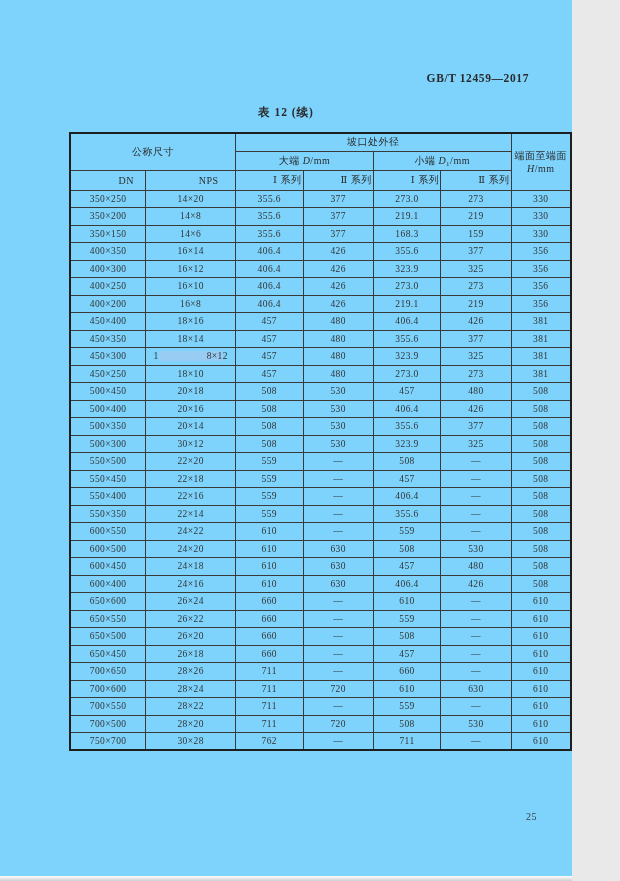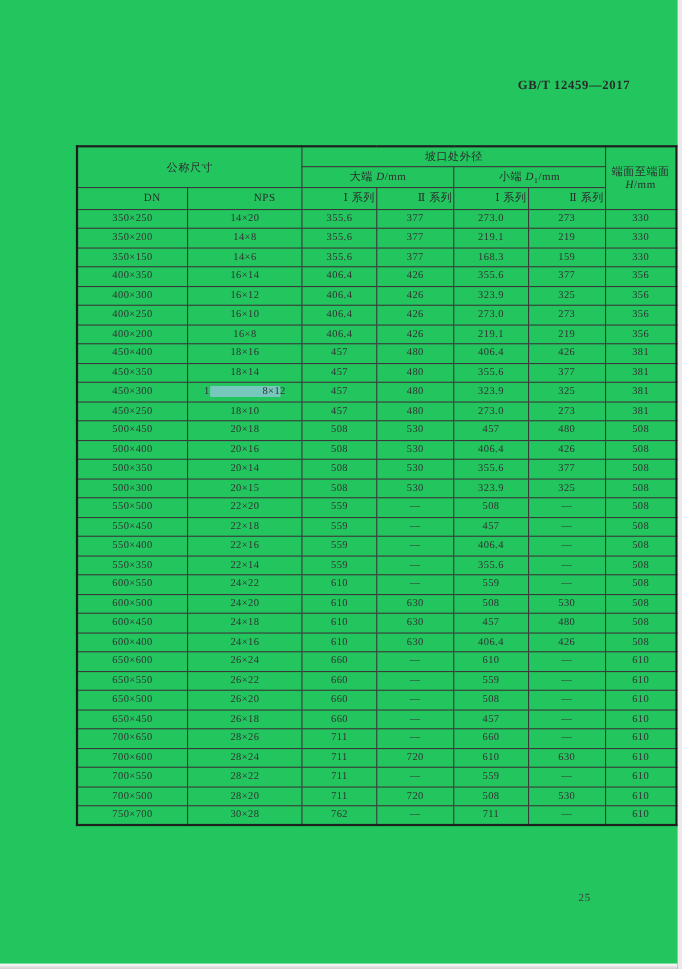--- a/index.html
+++ b/index.html
@@ -1,21 +1,21 @@
 <!DOCTYPE html>
 <html><head>
 <meta charset="utf-8">
 <style>
   * { margin: 0; padding: 0; box-sizing: border-box; }
   html, body { background: #e9e9e9; }
   .page {
     position: relative;
-    width: 616px;
+    width: 572px;
     height: 881px;
-    background: #22c55e;
+    background: #7dd3fc;
     overflow: hidden;
     font-family: "Liberation Serif", "DejaVu Serif", serif;
     color: #2f2f2f;
   }
   .doc-number {
     position: absolute;
     top: 72px;
     right: 43px;
     font-size: 11.5px;
     font-weight: bold;
@@ -84,20 +84,21 @@
     background: linear-gradient(#ffffff, #cdcdcd);
   }
 </style>
 </head>
 <body>
 
 <div class="page">
 
   <div class="doc-number">GB/T 12459—2017</div>
 
+  <div class="table-title">表 12 (续)</div>
 
   <div class="table-wrap">
     <table class="spec">
       <colgroup>
         <col style="width:113px">
           <col style="width:112px">
         <col style="width:47px">
           <col style="width:45px">
         <col style="width:46px">
           <col style="width:45px">
@@ -251,21 +252,21 @@
             <td>500×350</td>
             <td>20×14</td>
             <td>508</td>
             <td>530</td>
             <td>355.6</td>
             <td>377</td>
             <td>508</td>
           </tr>
           <tr class="drow">
             <td>500×300</td>
-            <td>20×15</td>
+            <td>30×12</td>
             <td>508</td>
             <td>530</td>
             <td>323.9</td>
             <td>325</td>
             <td>508</td>
           </tr>
           <tr class="drow">
             <td>550×500</td>
             <td>22×20</td>
             <td>559</td>

